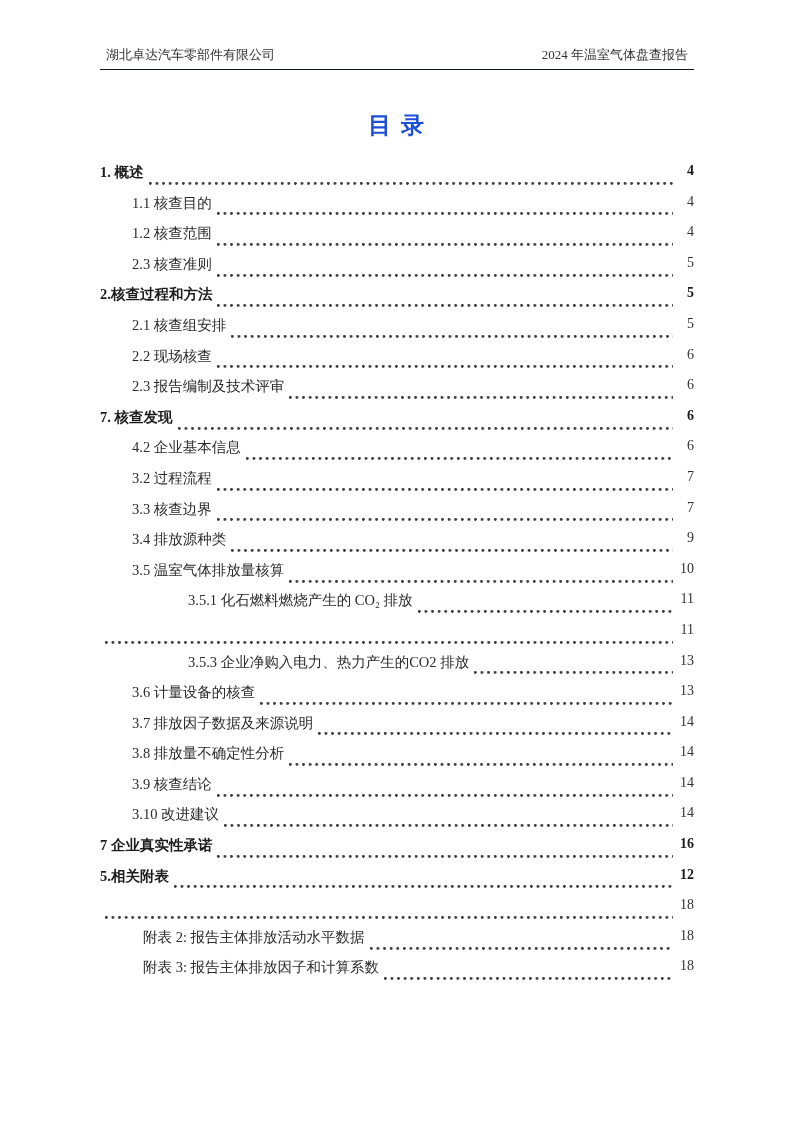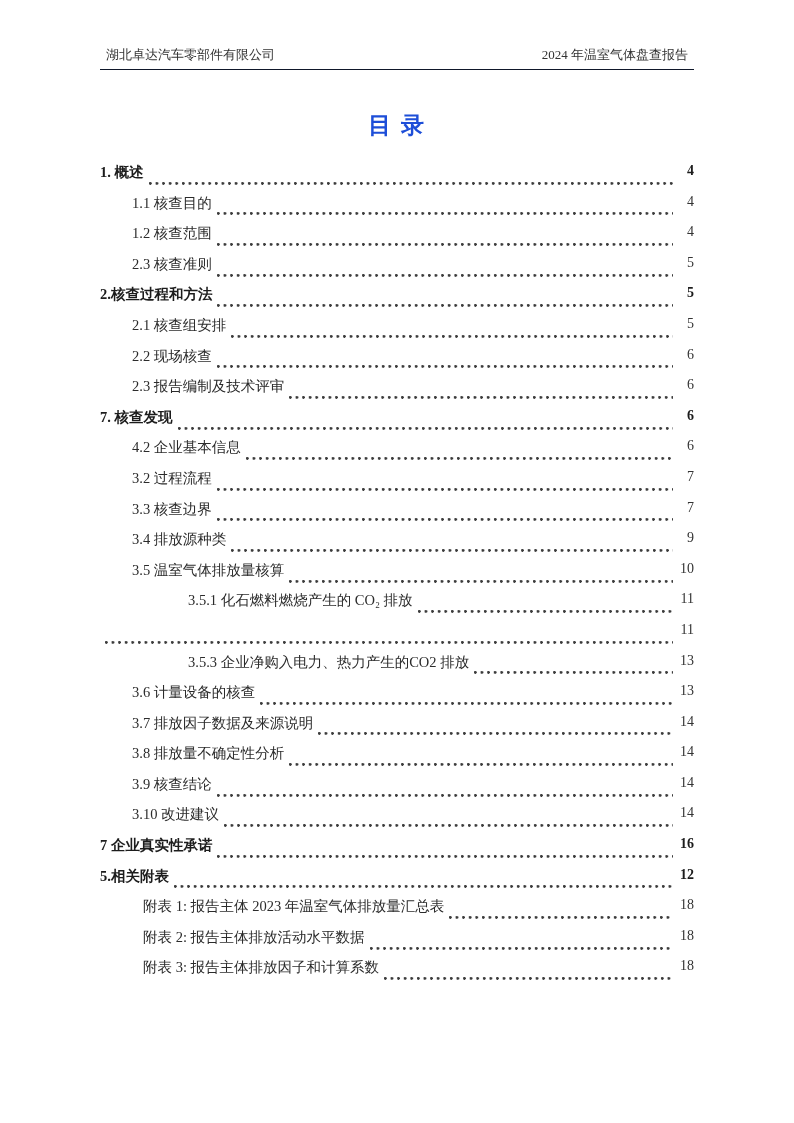--- a/index.html
+++ b/index.html
@@ -204,21 +204,20 @@
       <span class="toc-label">7 企业真实性承诺</span>
       <span class="leader"></span>
       <span class="toc-page">16</span>
     </div>
       <div class="toc-row lvl1 bold">
       <span class="toc-label">5.相关附表</span>
       <span class="leader"></span>
       <span class="toc-page">12</span>
     </div>
       <div class="toc-row lvl4">
-      <span class="toc-label">附表 1: 报告主体 2023 年温室气体排放量汇总表</span>
       <span class="leader"></span>
       <span class="toc-page">18</span>
     </div>
       <div class="toc-row lvl4">
       <span class="toc-label">附表 2: 报告主体排放活动水平数据</span>
       <span class="leader"></span>
       <span class="toc-page">18</span>
     </div>
       <div class="toc-row lvl4">
       <span class="toc-label">附表 3: 报告主体排放因子和计算系数</span>

